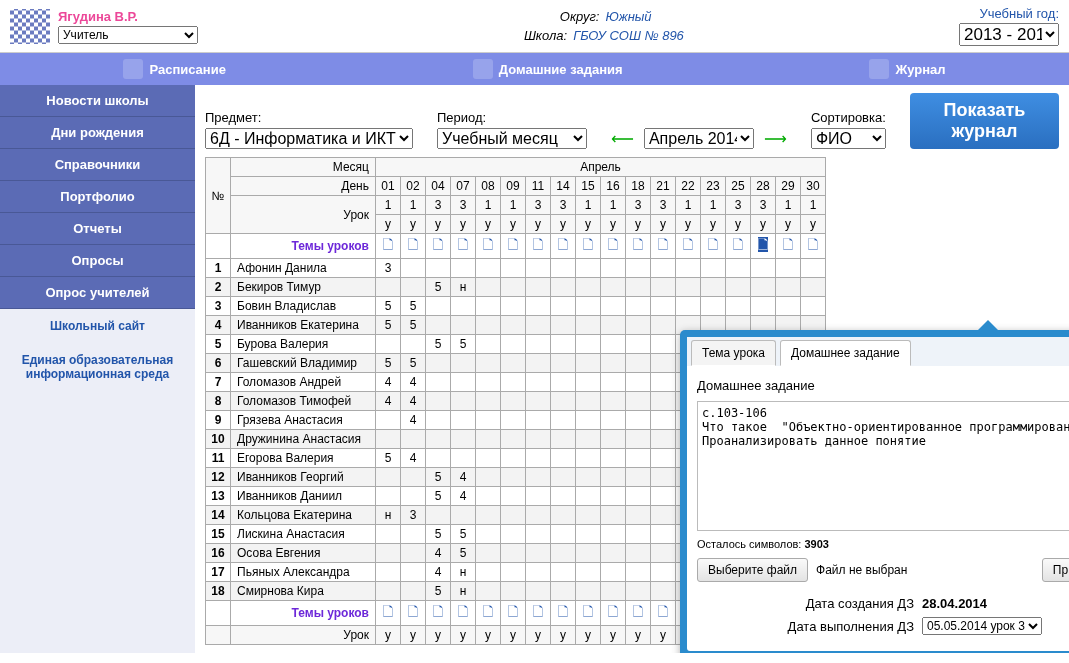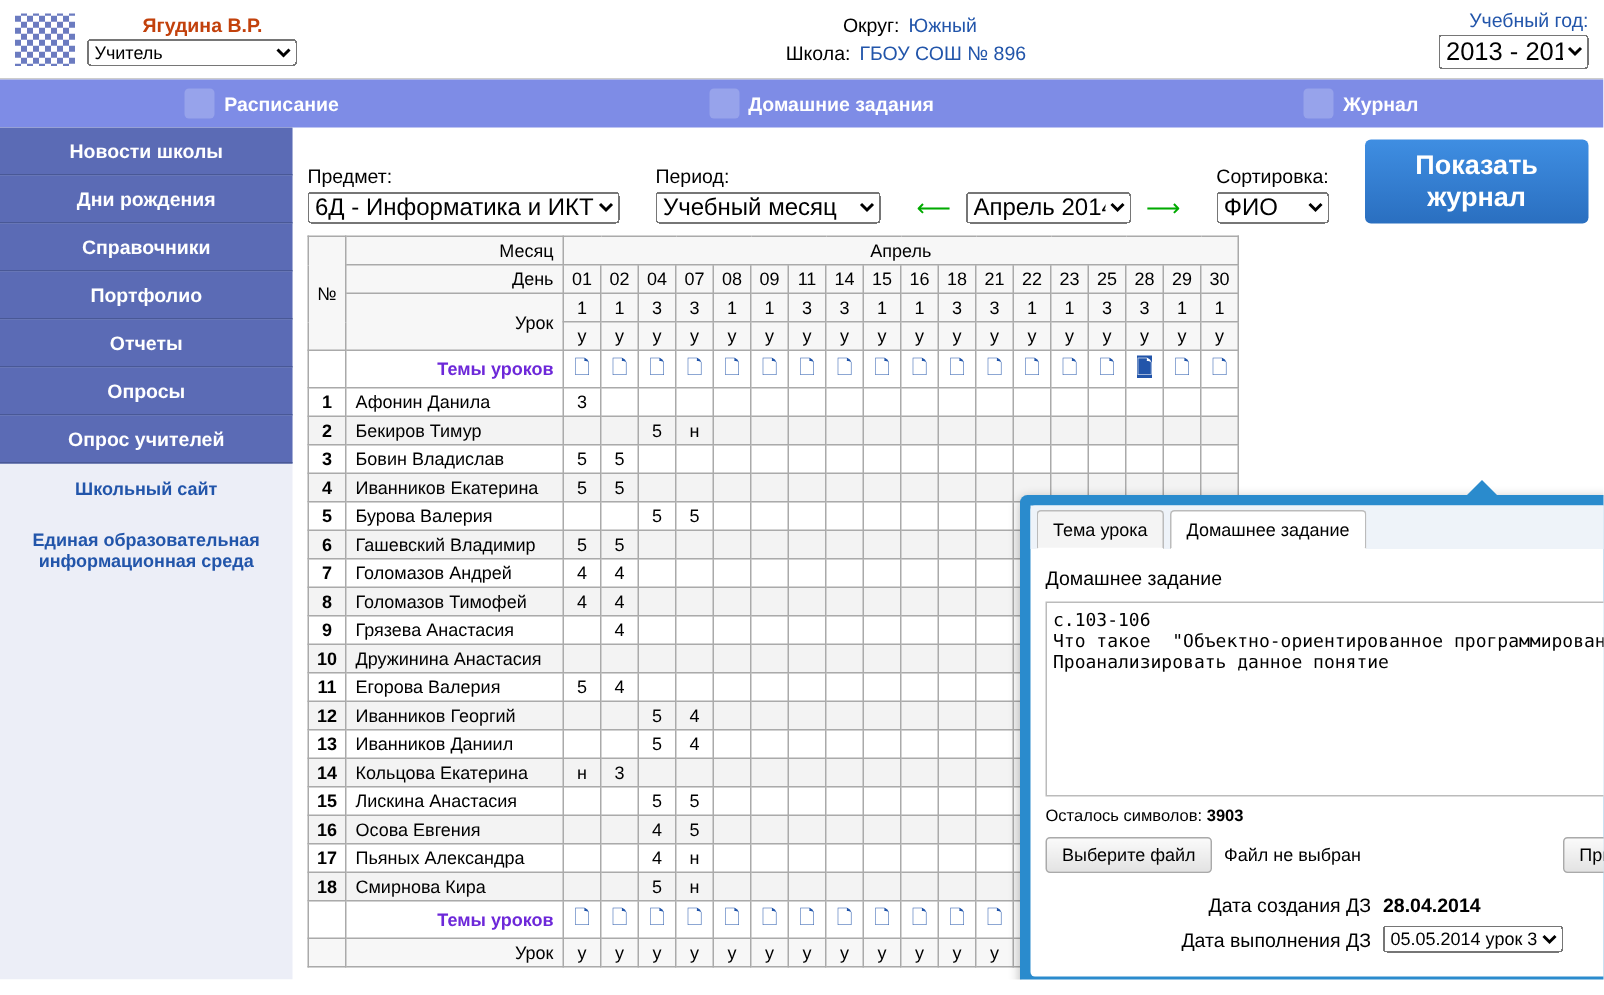--- a/index.html
+++ b/index.html
@@ -1,22 +1,22 @@
 <!DOCTYPE html>
 <html><head>
 <meta charset="utf-8">
 <style>
   * { box-sizing: border-box; }
   body { margin: 0; font-family: Arial, sans-serif; font-size: 13px; background: #fff; color: #000; }
   .header { display: flex; padding: 6px 10px; border-bottom: 1px solid #ccc; align-items: center; }
   .header .logo { width: 40px; height: 35px; background: repeating-conic-gradient(from 0deg, #6b7bc0 0% 25%, #fff 0% 50%) 50% / 8px 8px; margin-right: 8px; }
   .header .user-block { flex: 0 0 250px; }
-  .header .user-name { color: #c2410c; font-weight: bold; padding-bottom: 2px; margin-left: 37px; }
+  .header .user-name { color: #ec4899; font-weight: bold; padding-bottom: 2px; }
   .header .role select { width: 140px; font-size: 12px; }
-  .header .center { flex: 1; text-align: center; line-height: 1.5; }
+  .header .center { flex: 1; text-align: center; line-height: 1.5; font-style: italic; }
   .header .center .row span:first-child { color: #000; display: inline-block; width: 60px; text-align: right; padding-right: 6px; }
   .header .center .row span:last-child { color: #2255aa; }
   .header .year { flex: 0 0 170px; text-align: right; }
   .header .year .lbl { color: #2255aa; padding-bottom: 2px; }
   .header .year select { width: 100px; font-size: 17px; }
   .topnav { background: #7e8ce6; color: #fff; display: flex; justify-content: space-around; align-items: center; height: 32px; font-weight: bold; }
   .topnav .item { display: flex; align-items: center; gap: 6px; cursor: pointer; }
   .topnav .icon { width: 20px; height: 20px; background: #fff3; border-radius: 3px; }
   .layout { display: flex; }
   .sidebar { width: 195px; background: #eceef7; font-size: 13px; flex-shrink: 0; }

